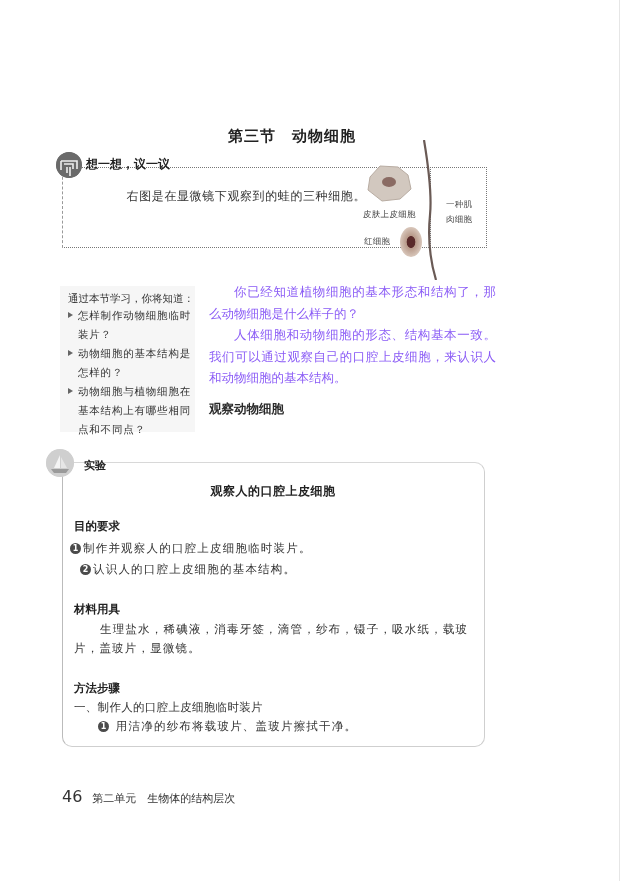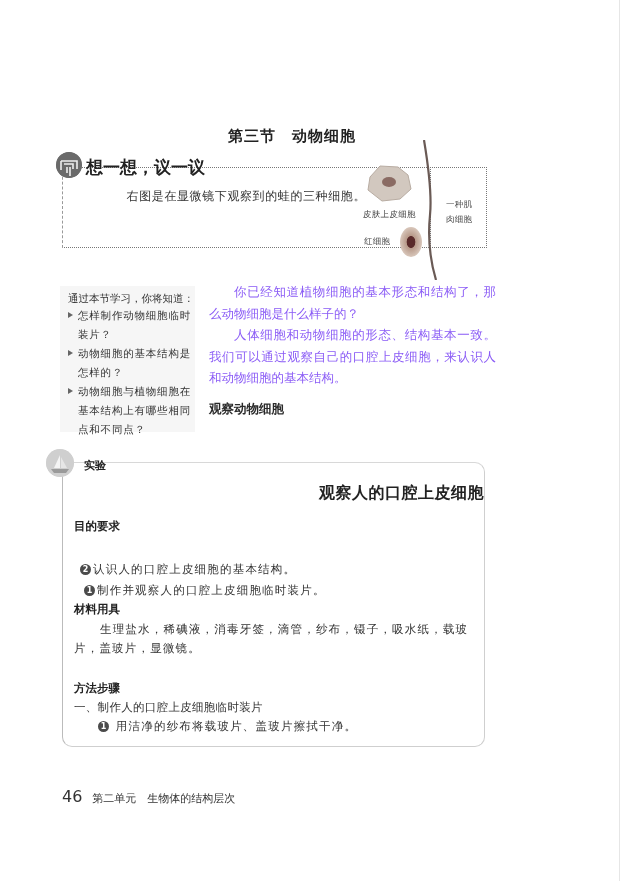--- a/index.html
+++ b/index.html
@@ -9,21 +9,21 @@
     }
     .abs { position: absolute; }
     .sans { font-family: "DejaVu Sans", "Liberation Sans", sans-serif; }
     .page-edge { position: absolute; left: 619px; top: 0; width: 1px; height: 881px; background: #e6e6e6; }
 
     .section-title { left: 0; width: 584px; top: 127px; text-align: center; font-size: 15px; font-weight: bold; letter-spacing: 1px; color: #222; }
     .section-title .gap { display: inline-block; width: 16px; }
 
     
     .think-icon { left: 56px; top: 152px; width: 26px; height: 26px; border-radius: 50%; background: #6f6f6f; overflow: hidden; }
-    .think-label { left: 86px; top: 156px; font-size: 17px; font-weight: bold; color: #222; }
+    .think-label { left: 86px; top: 156px; font-size: 12px; font-weight: bold; color: #222; }
     .think-box { left: 62px; top: 167px; width: 367px; height: 79px; border: 1px dotted #777; border-left: 1px dashed #999; }
     .think-box-right { left: 430px; top: 167px; width: 56px; height: 79px; border-top: 1px dotted #777; border-right: 1px dotted #777; border-bottom: 1px dotted #777; }
     .think-text { left: 66px; top: 185px; width: 300px; font-size: 12px; line-height: 22px; color: #333; letter-spacing: 0.6px; }
     .think-text p { margin: 0; text-align: right; }
     .indent { text-indent: 2em; }
 
     .cell-skin { left: 364px; top: 163px; width: 50px; height: 40px; }
     .cell-red { left: 400px; top: 227px; width: 22px; height: 30px; border-radius: 50%; background: radial-gradient(ellipse at 50% 50%, #5a2a2a 0 26%, #b89a8a 30%, #d8c6ba 70%, #e8dcd2 100%); }
     .muscle { left: 420px; top: 140px; width: 20px; height: 140px; }
     .cap { font-size: 8.5px; color: #444; letter-spacing: 0.3px; }
@@ -40,21 +40,21 @@
 
     
     .body-text { left: 209px; top: 281px; width: 287px; font-size: 12.5px; line-height: 21.5px; color: #8b5cf6; text-align: justify; }
     .body-text p { margin: 0; }
     .sub-head { left: 209px; top: 401px; font-size: 12.5px; font-weight: bold; color: #2a2a2a; text-align: center; }
 
     
     .exp-icon { left: 46px; top: 449px; width: 28px; height: 28px; border-radius: 50%; background: #d3d3d3; overflow: hidden; }
     .exp-label { left: 84px; top: 458px; font-size: 11px; font-weight: bold; color: #222; }
     .exp-box { left: 62px; top: 462px; width: 421px; height: 283px; border: 1px solid #cfcfcf; border-radius: 0 10px 10px 10px; border-left: 1px solid #bbb; border-top: 1px solid #d8d8d8; }
-    .exp-title { left: 62px; width: 422px; top: 483px; text-align: right; font-size: 16px; font-weight: bold; color: #222; letter-spacing: 0.5px; }
+    .exp-title { left: 62px; width: 422px; top: 483px; text-align: center; font-size: 12px; font-weight: bold; color: #222; letter-spacing: 0.5px; }
     .exp-sub { font-size: 11.5px; font-weight: bold; color: #222; }
     .exp-line { font-size: 11.5px; color: #333; letter-spacing: 1.2px; }
     .num { display: inline-block; width: 11px; height: 11px; border-radius: 50%; background: #4b4b4b; color: #fff; font-size: 8px; line-height: 11px; text-align: center; font-weight: bold; margin-right: 2px; vertical-align: 1px; letter-spacing: 0; font-family: "DejaVu Sans", sans-serif; }
 
     .footer { left: 62px; top: 787px; font-size: 11px; color: #333; }
     .footer .pnum { font-size: 16px; margin-right: 10px; }
   </style>
 </head>
 <body>
 
@@ -112,21 +112,21 @@
     <circle cx="14" cy="14" r="14" fill="#cfcfcf"></circle>
     <path d="M8 19 L14 6 L14 19 Z" fill="#f4f4f4"></path>
     <path d="M15 8 L21 19 L15 19 Z" fill="#e6e6e6"></path>
     <path d="M5 20 H23 L20 24 H8 Z" fill="#9a9a9a"></path>
   </svg>
 </div>
 <div class="abs exp-label sans">实验</div>
 <div class="abs exp-title sans">观察人的口腔上皮细胞</div>
 
 <div class="abs exp-sub sans" style="left:74px; top:519px;">目的要求</div>
-<div class="abs exp-line" style="left:84px; top:541px;margin-top:42px;"><span class="num">1</span><span>制作并观察人的口腔上皮细胞临时装片。</span></div>
+<div class="abs exp-line" style="left:70px; top:541px;"><span class="num">1</span><span>制作并观察人的口腔上皮细胞临时装片。</span></div>
 <div class="abs exp-line" style="left:80px; top:562px;"><span class="num">2</span><span>认识人的口腔上皮细胞的基本结构。</span></div>
 
 <div class="abs exp-sub sans" style="left:74px; top:602px;">材料用具</div>
 <div class="abs exp-line" style="left:100px; top:622px;">生理盐水，稀碘液，消毒牙签，滴管，纱布，镊子，吸水纸，载玻</div>
 <div class="abs exp-line" style="left:74px; top:641px;">片，盖玻片，显微镜。</div>
 
 <div class="abs exp-sub sans" style="left:74px; top:681px;">方法步骤</div>
 <div class="abs exp-line sans" style="left:74px; top:700px; letter-spacing:0.3px;">一、制作人的口腔上皮细胞临时装片</div>
 <div class="abs exp-line" style="left:98px; top:719px;"><span class="num">1</span> <span>用洁净的纱布将载玻片、盖玻片擦拭干净。</span></div>
 

